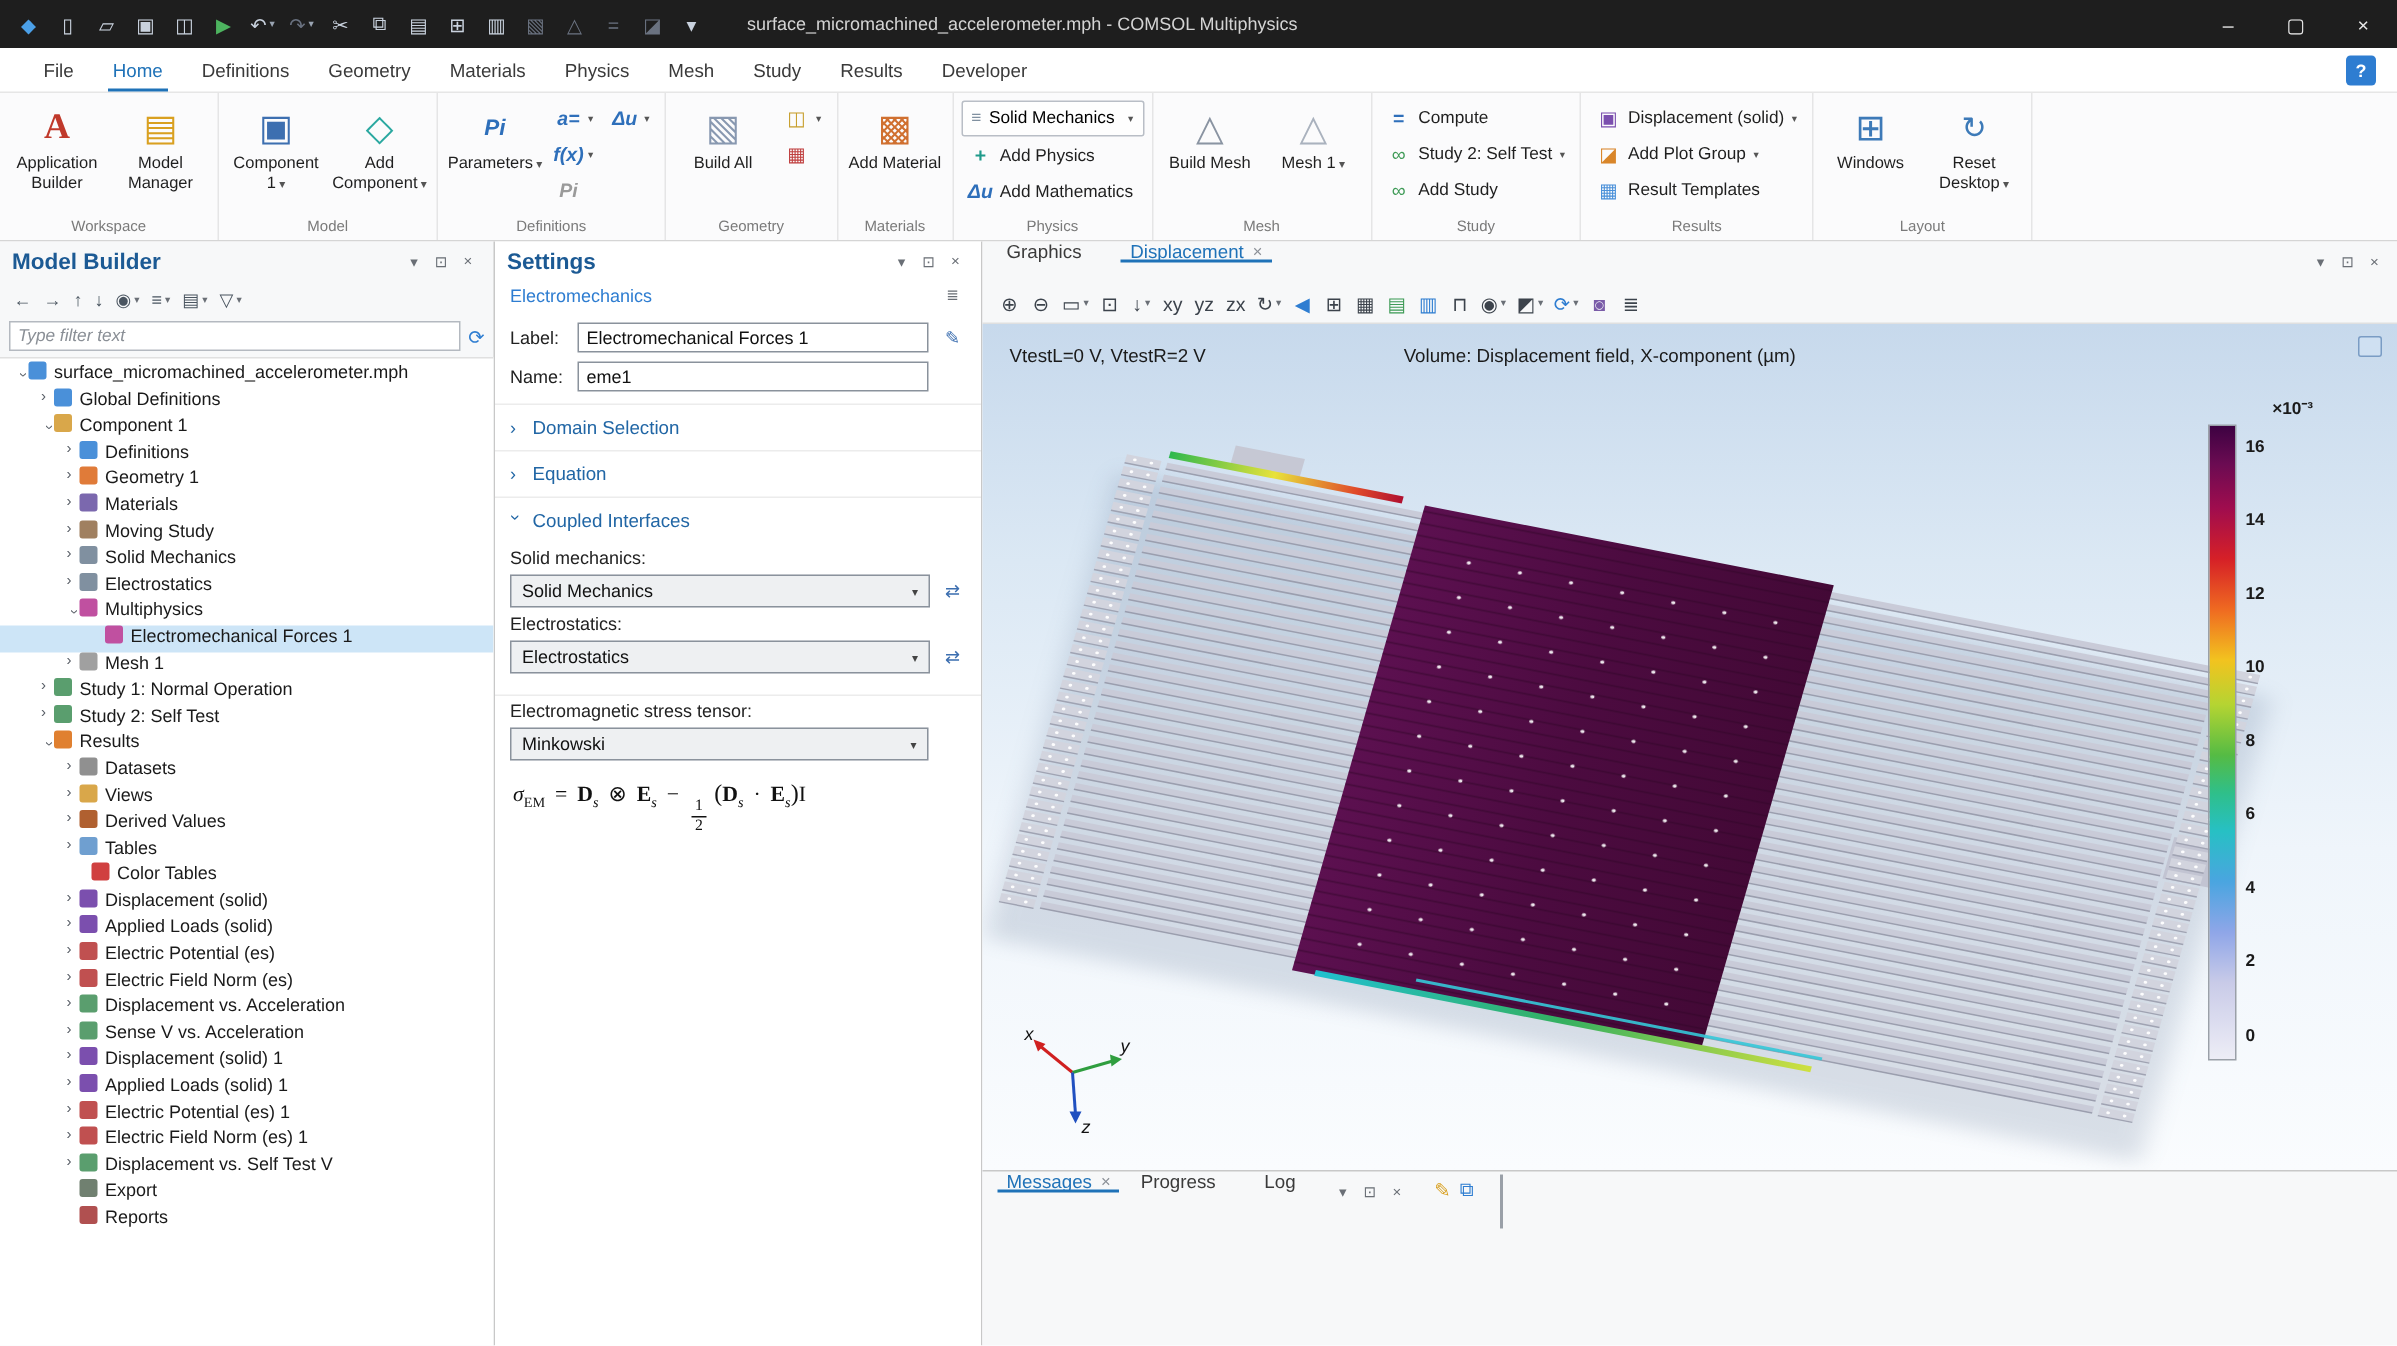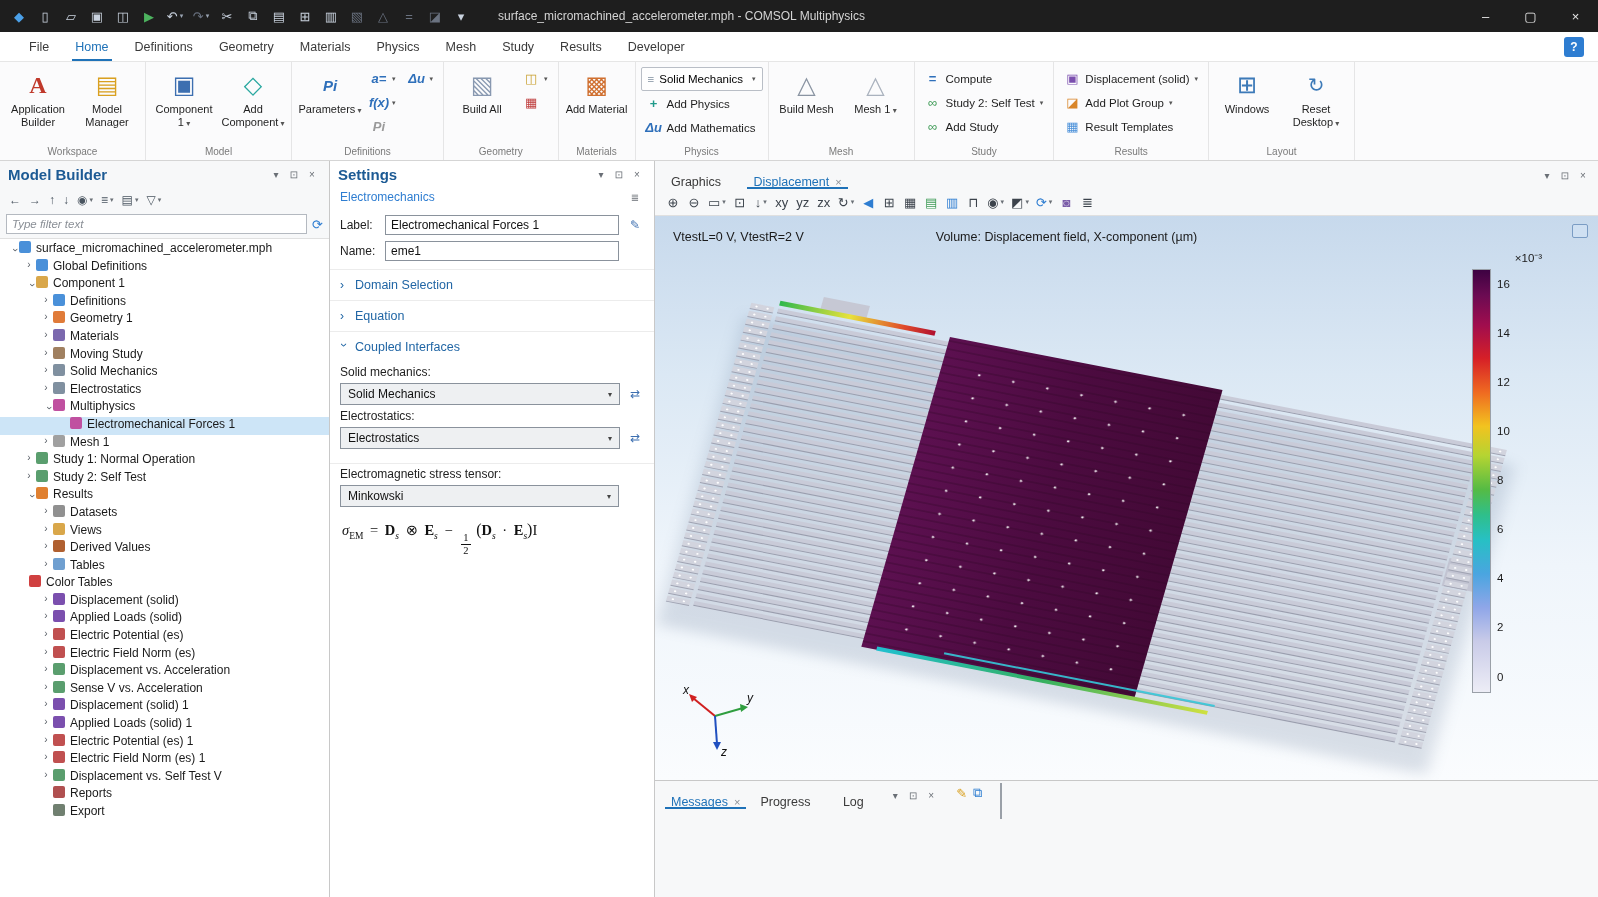--- a/index.html
+++ b/index.html
@@ -83,33 +83,33 @@
   .equation .it { font-style:italic; }
   .equation .bd { font-weight:bold; }
   .equation sub { font-size:9.5px; }
   .equation .sp { margin:0 3px; }
   .frac { display:inline-flex; flex-direction:column; align-items:center; vertical-align:-6px; font-size:10.5px; line-height:1.1; margin:0 2px; }
   .frac .num { border-bottom:1px solid #111; padding:0 2px; }
   .paren { font-size:16px; }
 
   
   .right-col { flex:1; display:flex; flex-direction:column; min-width:0; background:#f7f8f9; }
-  .tabbar { height:28px; display:flex; align-items:flex-end; padding:0 6px; flex:0 0 auto; }
+  .tabbar { height:28px; display:flex; align-items:flex-start; padding:0 6px; flex:0 0 auto; }
   .tab { display:flex; align-items:center; gap:6px; padding:0 10px; font-size:12.5px; color:#3a3a3a; position:relative; }
   .tab.active { color:#1f72b8; }
   .tab.active::after { content:""; position:absolute; left:4px; right:4px; bottom:0; height:2px; background:#1f72b8; }
   .tab-close { font-size:11px; color:#8a8f96; }
   .gfx-toolbar { height:26px; display:flex; align-items:center; padding:0 8px; gap:1px; flex:0 0 auto; }
   .gfx-tool { height:22px; min-width:20px; display:flex; align-items:center; justify-content:center; font-size:13px; color:#3c434c; padding:0 3px; }
   .gfx-tool.has-caret::after { content:"▾"; font-size:7px; color:#6a6f76; margin-left:2px; }
   .canvas { flex:1; position:relative; min-height:0; background:linear-gradient(180deg,#c7d9ec 0%,#dbe8f4 28%,#eff5fb 62%,#fafcfe 100%); border-top:1px solid #e0e0e0; }
   .canvas svg.scene { position:absolute; inset:0; width:100%; height:100%; }
   .anno-left { position:absolute; left:18px; top:14px; font-size:12.5px; color:#1a1a1a; }
   .anno-center { position:absolute; left:0; right:120px; top:14px; text-align:center; font-size:12.5px; color:#1a1a1a; }
-  .legend { position:absolute; right:56px; top:34px; width:70px; }
+  .legend { position:absolute; right:56px; top:48px; width:70px;font-weight:bold; }
   .legend-exp { font-size:11.5px; color:#1a1a1a; text-align:right; margin-bottom:4px; }
   .legend-body { display:flex; }
   .legend-bar { width:19px; height:424px; border:1px solid #9aa0a8;
     background:linear-gradient(180deg,#3d0242 0%,#6b0b52 6%,#a00d4e 13%,#d62027 21%,#ef6a21 29%,#f2c31f 37%,#b5d432 44%,#55bb44 52%,#2fbf8a 58%,#27c0c4 64%,#4aa5e0 72%,#8fa6e8 80%,#c9cbe8 88%,#ededf6 100%); }
   .legend-ticks { height:424px; display:flex; flex-direction:column; justify-content:space-between; padding:10px 0 10px 6px; }
   .legend-tick { font-size:11.5px; color:#1a1a1a; line-height:1; }
   .triad { position:absolute; left:26px; bottom:18px; }
   .img-tool { position:absolute; right:10px; top:8px; width:16px; height:14px; background:#cfe0f2; border:1px solid #7a9cc4; border-radius:2px; }
 
   
@@ -578,21 +578,21 @@
             <span class="tr-icon" style="background-color: rgb(176, 96, 48);"></span>
             <span>Derived Values</span>
           </div>
 
           <div class="tree-row" style="padding-left: 40px;">
             <span class="tr-chev">›</span>
             <span class="tr-icon" style="background-color: rgb(111, 159, 208);"></span>
             <span>Tables</span>
           </div>
 
-          <div class="tree-row" style="padding-left: 16px;">
+          <div class="tree-row" style="padding-left: 48px;">
             <span class="tr-chev" style="visibility: hidden;">›</span>
             <span class="tr-icon" style="background-color: rgb(208, 64, 64);"></span>
             <span>Color Tables</span>
           </div>
 
           <div class="tree-row" style="padding-left: 40px;">
             <span class="tr-chev">›</span>
             <span class="tr-icon" style="background-color: rgb(123, 79, 174);"></span>
             <span>Displacement (solid)</span>
           </div>
@@ -652,28 +652,28 @@
           </div>
 
           <div class="tree-row" style="padding-left: 40px;">
             <span class="tr-chev">›</span>
             <span class="tr-icon" style="background-color: rgb(90, 158, 110);"></span>
             <span>Displacement vs. Self Test V</span>
           </div>
 
           <div class="tree-row" style="padding-left: 40px;">
             <span class="tr-chev" style="visibility: hidden;">›</span>
+            <span class="tr-icon" style="background-color: rgb(112, 128, 112);"></span>
+            <span>Export</span>
+          </div>
+
+          <div class="tree-row" style="padding-left: 40px;">
+            <span class="tr-chev" style="visibility: hidden;">›</span>
             <span class="tr-icon" style="background-color: rgb(176, 80, 80);"></span>
             <span>Reports</span>
-          </div>
-
-          <div class="tree-row" style="padding-left: 40px;">
-            <span class="tr-chev" style="visibility: hidden;">›</span>
-            <span class="tr-icon" style="background-color: rgb(112, 128, 112);"></span>
-            <span>Export</span>
           </div>
         </div>
     </div>
 
     <div class="settings">
       <div class="panel-header">
         <span class="panel-title">Settings</span>
         <span class="ph-spacer"></span>
         <span class="ph-icon">▾</span>
         <span class="ph-icon">⊡</span>

